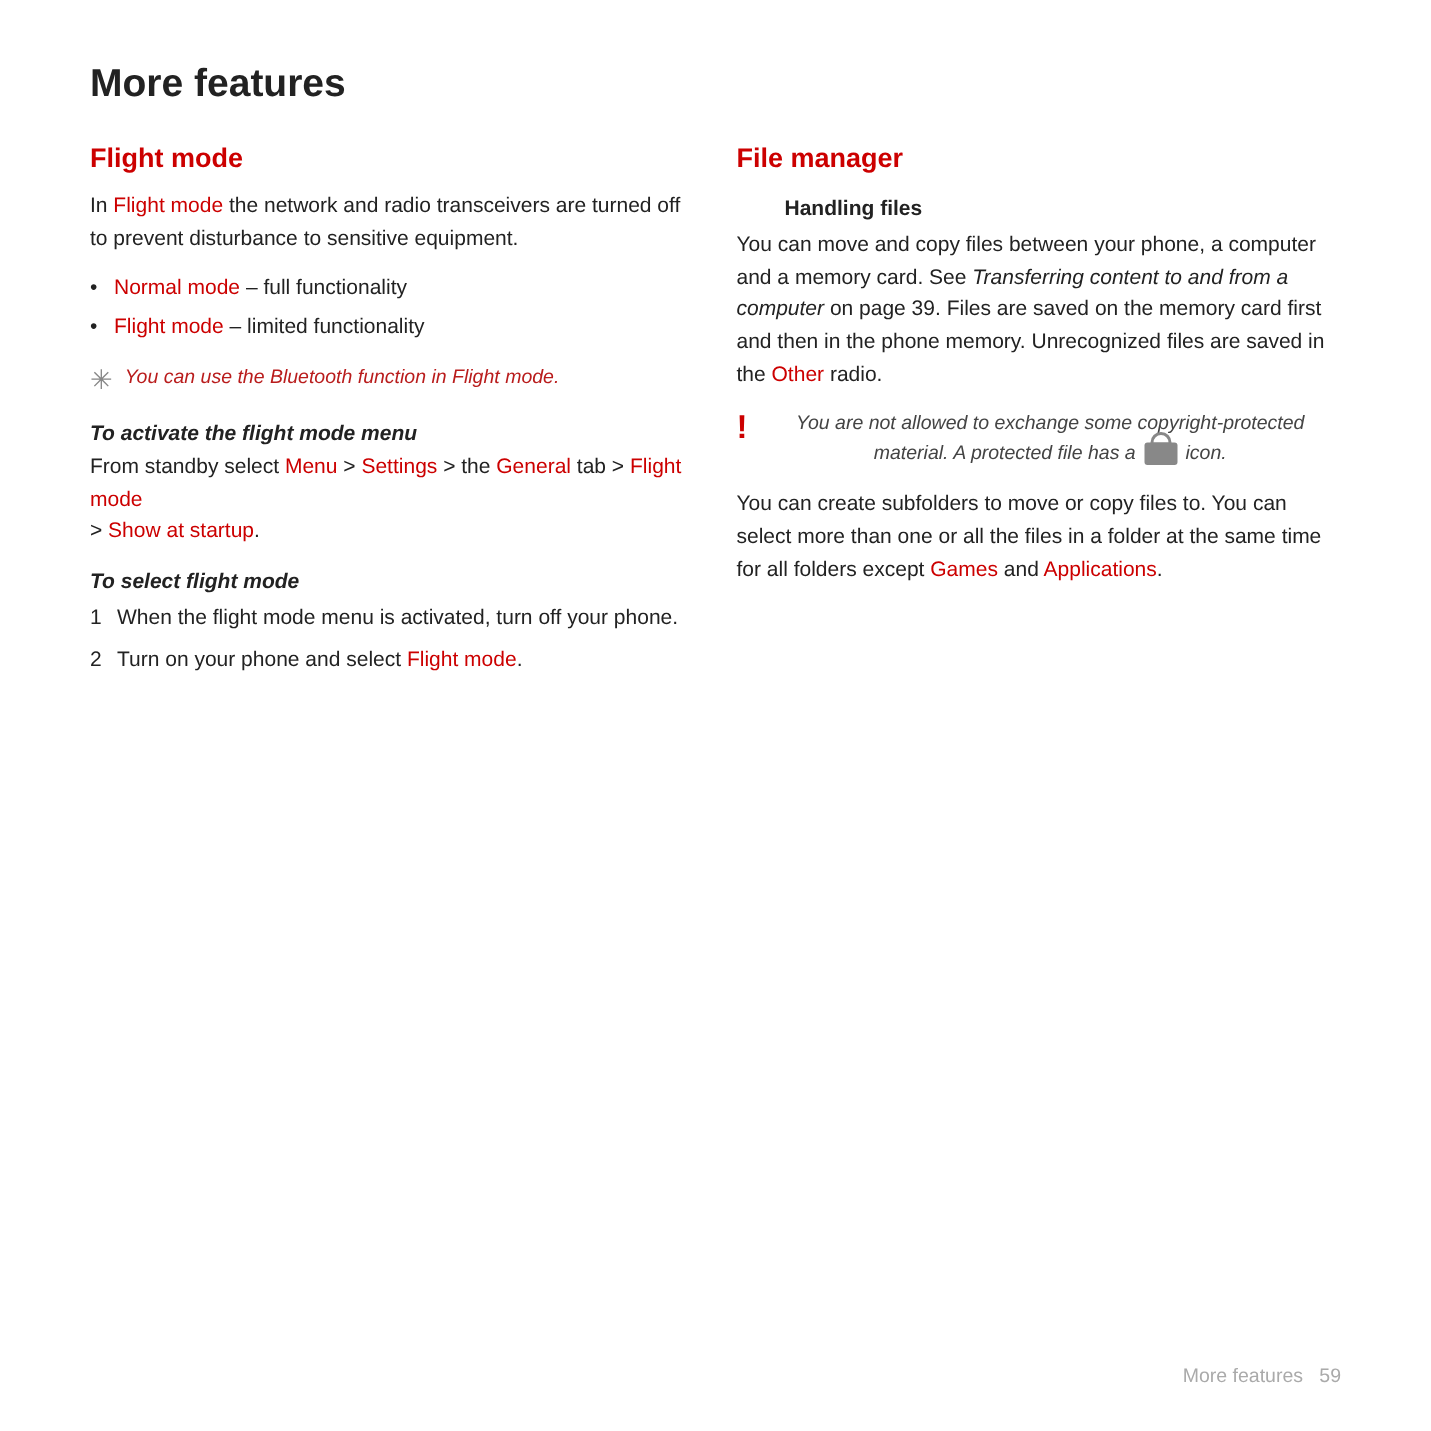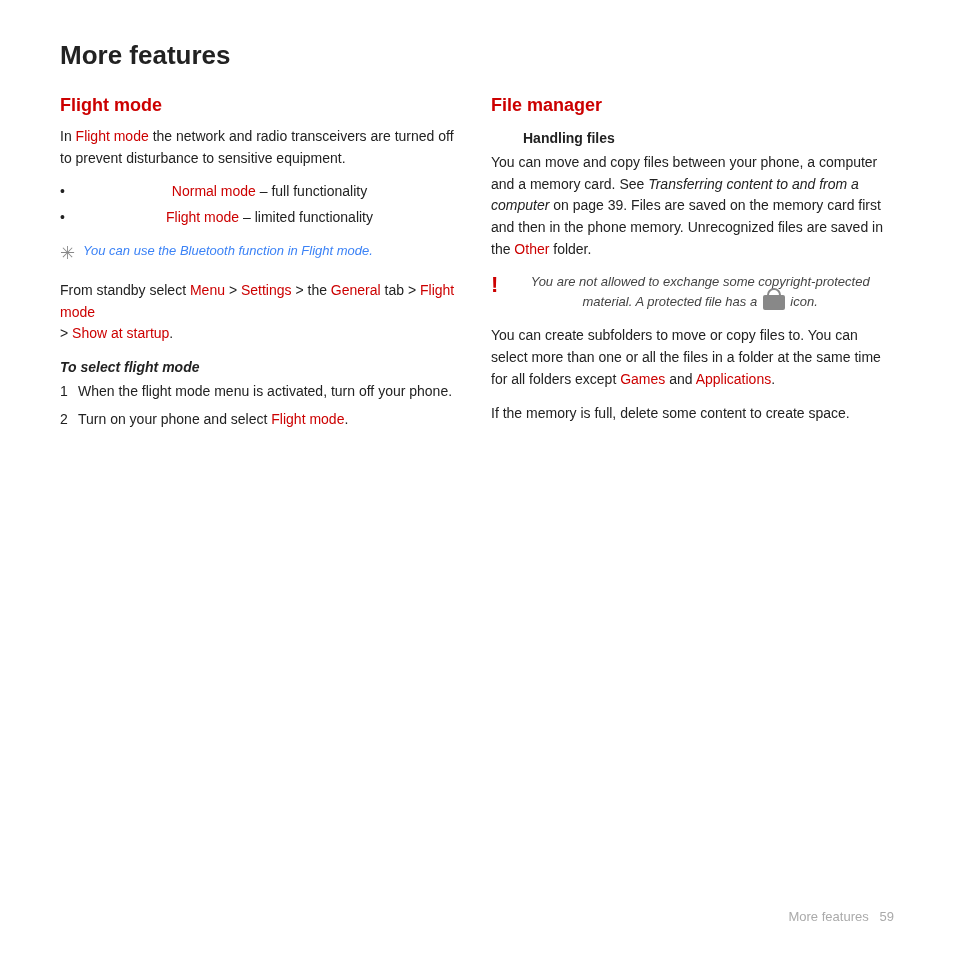--- a/index.html
+++ b/index.html
@@ -81,21 +81,20 @@
       margin: 8px 0 12px 0;
       padding: 0;
     }
 
     .bullet-list li {
       position: relative;
       padding-left: 16px;
       margin-bottom: 4px;
       font-size: 14px;
       line-height: 1.55;
-      text-align: center;
     }
 
     .bullet-list li::before {
       content: "•";
       position: absolute;
       left: 0;
       color: #222222;
     }
 
     .tip-box {
@@ -109,21 +108,21 @@
       font-size: 18px;
       color: #888;
       margin-top: 0;
       flex-shrink: 0;
       line-height: 1.4;
     }
 
     .tip-text {
       font-size: 13px;
       font-style: italic;
-      color: #3b82f6;
+      color: #b91c1c;
       line-height: 1.5;
     }
 
     .bold-heading {
       font-weight: bold;
       font-style: italic;
       font-size: 14px;
       margin-bottom: 4px;
       margin-top: 14px;
     }
@@ -222,20 +221,21 @@
         <li>
           <span class="red-text">Flight mode</span><span> – limited functionality</span>
         </li>
       </ul>
 
       <div class="tip-box">
         <span class="tip-icon">✳</span>
         <span class="tip-text">You can use the Bluetooth function in Flight mode.</span>
       </div>
 
+      <div class="bold-heading">To activate the flight mode menu</div>
 
       <p class="body-text">
         <span>From standby select</span>
         <span class="red-text">Menu</span>
         <span> &gt; </span>
         <span class="red-text">Settings</span>
         <span>&gt; the</span>
         <span class="red-text">General</span>
         <span> </span>
         <span>tab &gt;</span>
@@ -266,21 +266,21 @@
 
 
       <div class="sub-heading">Handling files</div>
 
       <p class="body-text">
         <span>You can move and copy files between your phone, a computer and a memory card. See</span>
         <span class="italic-text"> </span>
         <span class="italic-text">Transferring content to and from a computer</span>
         <span>on page 39. Files are saved on the memory card first and then in the phone memory. Unrecognized files are saved in the</span>
         <span class="red-text">Other</span>
-        <span>folder.</span>
+        <span>radio.</span>
       </p>
 
       <div class="warning-box">
         <span class="warning-icon">!</span>
         <span class="warning-text">
           <span>You are not allowed to exchange some copyright-protected material. A protected file has a</span>
           <span style="display:inline-block;width:22px;height:15px;background:#888;border-radius:2px;vertical-align:middle;margin:0 2px;position:relative;">
             <span style="position:absolute;top:-7px;left:4px;width:14px;height:9px;border:2.5px solid #888;border-radius:7px 7px 0 0;display:block;"></span>
           </span>
           <span>icon.</span>
@@ -289,21 +289,20 @@
 
       <p class="body-text">
         <span>You can create subfolders to move or copy files to. You can select more than one or all the files in a folder at the same time for all folders except</span>
         <span class="red-text">Games</span>
         <span> </span>
         <span>and</span>
         <span> </span>
         <span class="red-text">Applications</span><span>.</span>
       </p>
 
-      <p class="body-text">If the memory is full, delete some content to create space.</p>
     </div>
   </div>
 </div>
 
 <div class="page-footer">
   <div class="page-number-row">
     <span>More features</span>
     &nbsp;&nbsp;&nbsp;
     <span>59</span>
   </div>

